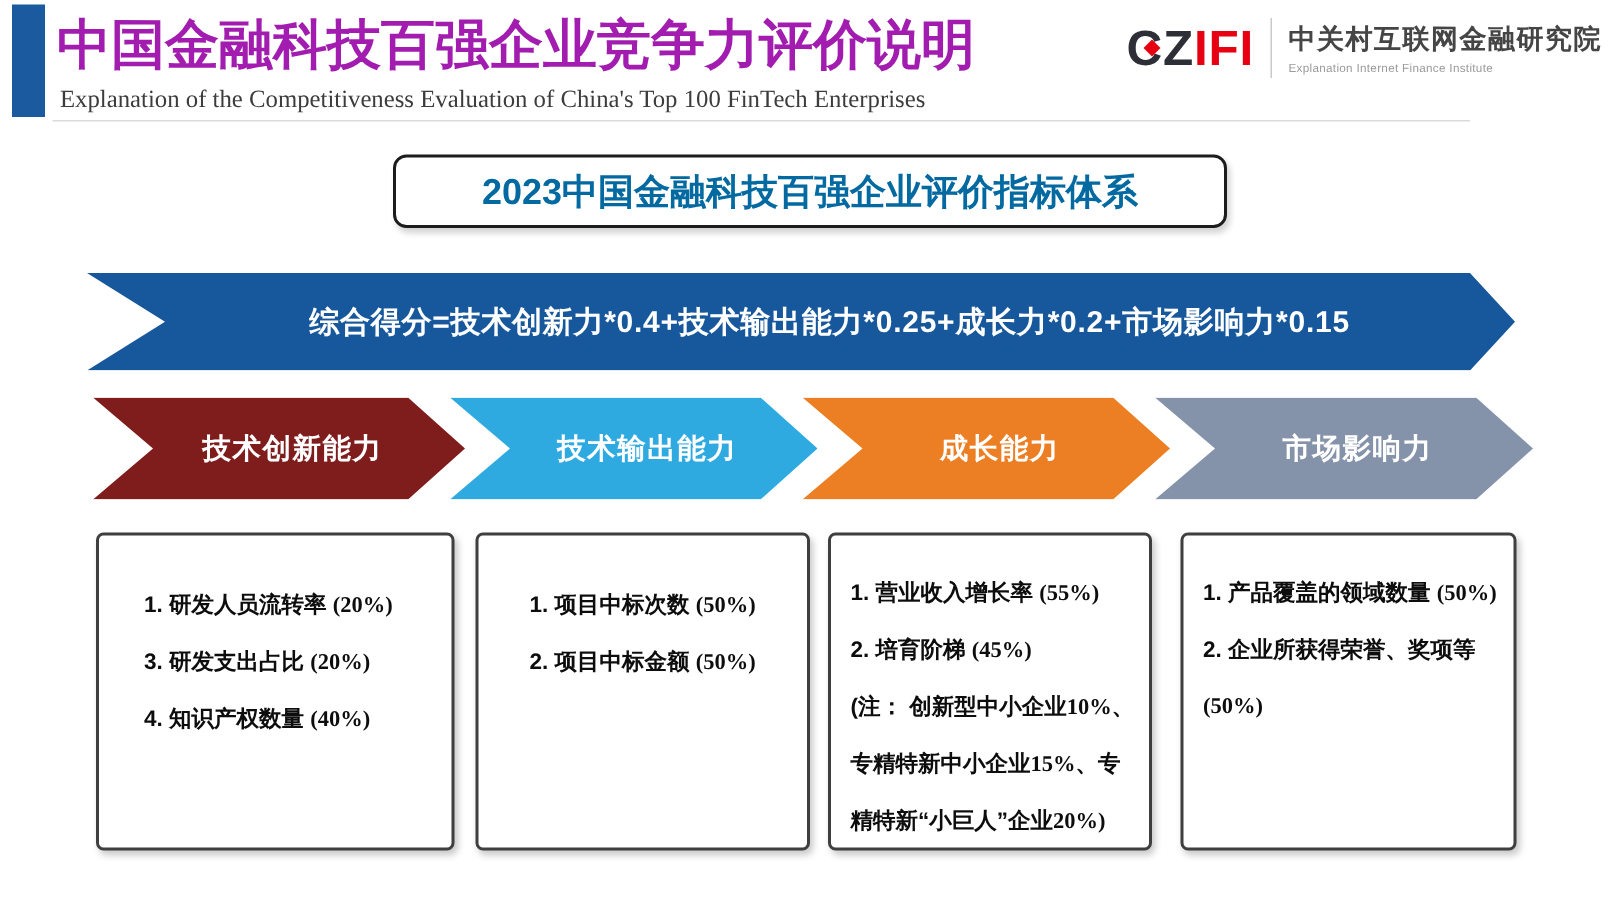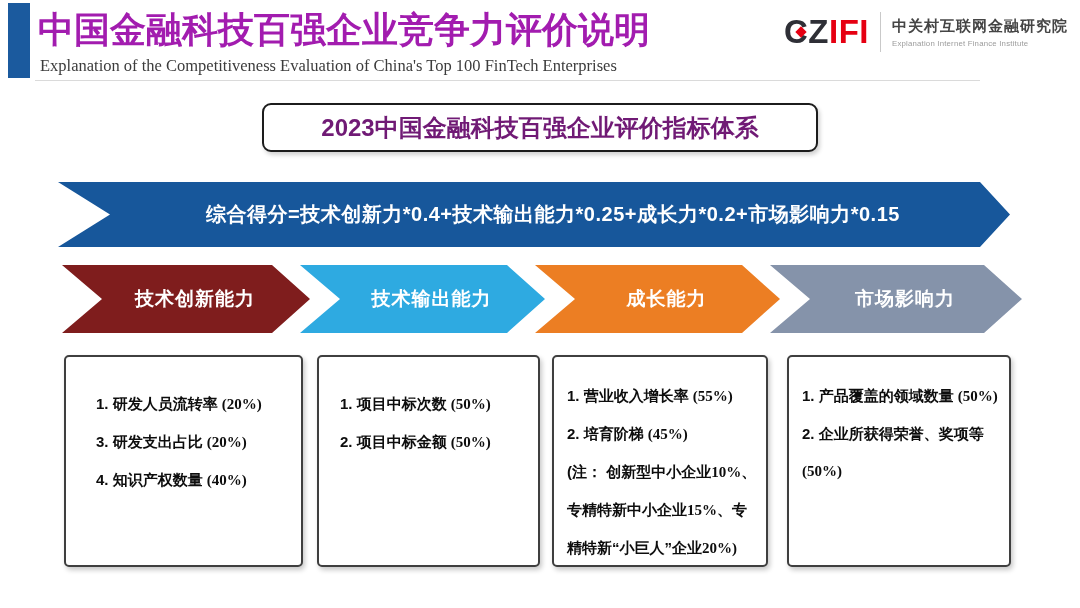--- a/index.html
+++ b/index.html
@@ -16,28 +16,28 @@
 
   
   .logo{position:absolute;right:12px;top:12px;display:flex;align-items:center;gap:11px;}
   .logo-word{position:relative;font-size:33px;font-weight:900;letter-spacing:0.5px;line-height:40px;
              font-family:"Liberation Sans",sans-serif;}
   .logo-cz{color:#2e2f36;}
   .logo-ifi{color:#e60012;}
   .logo-diamond{position:absolute;left:13px;top:16px;width:8px;height:8px;transform:rotate(45deg);}
   .logo-divider{width:1px;height:40px;background:#c9c9c9;}
   .logo-names{display:flex;flex-direction:column;justify-content:center;}
-  .org-cn{font-size:15px;font-weight:bold;color:#454545;letter-spacing:1px;white-space:nowrap;}
+  .org-cn{font-size:18px;font-weight:bold;color:#454545;letter-spacing:1px;white-space:nowrap;}
   .org-en{font-size:7.8px;color:#9b9b9b;margin-top:3px;white-space:nowrap;letter-spacing:0.2px;}
 
   
   .title-box{position:absolute;left:262px;top:103px;width:556px;height:49px;background:#ffffff;
              border:2px solid #1c1c1c;border-radius:9px;box-shadow:2px 3px 4px rgba(0,0,0,0.18);
              display:flex;align-items:center;justify-content:center;box-sizing:border-box;}
-  .title-box-label{font-size:24px;font-weight:900;color:#701a75;white-space:nowrap;}
+  .title-box-label{font-size:24px;font-weight:900;color:#0369a1;white-space:nowrap;}
 
   
   .banner{position:absolute;left:58px;top:182px;width:952px;height:65px;
           display:flex;align-items:center;justify-content:center;
           clip-path:polygon(0 0, calc(100% - 30px) 0, 100% 50%, calc(100% - 30px) 100%, 0 100%, 52px 50%);}
   .banner-text{color:#ffffff;font-size:20px;font-weight:bold;letter-spacing:0.5px;
                padding-left:66px;padding-right:28px;white-space:nowrap;}
 
   
   .cat-arrow{position:absolute;top:265px;height:68px;display:flex;align-items:center;justify-content:center;
@@ -46,21 +46,21 @@
                         padding-left:18px;white-space:nowrap;}
   .a0{left:62px;width:248px;}
   .a1{left:300px;width:245px;}
   .a2{left:535px;width:245px;}
   .a3{left:770px;width:252px;}
 
   
   .ind-box{position:absolute;top:355px;height:212px;background:#ffffff;border:2px solid #3f3f3f;
            border-radius:5px;box-shadow:2px 3px 5px rgba(0,0,0,0.22);box-sizing:border-box;}
   .b0{left:64px;width:239px;padding:28px 8px 0 30px;}
-  .b1{left:317px;width:223px;padding:28px 8px 0 21px;}
+  .b1{left:317px;width:223px;padding:28px 8px 0 34px;}
   .b2{left:552px;width:216px;padding:20px 8px 0 13px;}
   .b3{left:787px;width:224px;padding:20px 8px 0 13px;}
   .ind-list{margin:0;padding:0;list-style:none;}
   .ind-item{font-size:15px;font-weight:bold;color:#0d0d0d;line-height:37px;}
   .pct{font-family:"Liberation Serif","DejaVu Serif",serif;}
 </style>
 </head>
 <body>
 
 <div id="slide">

